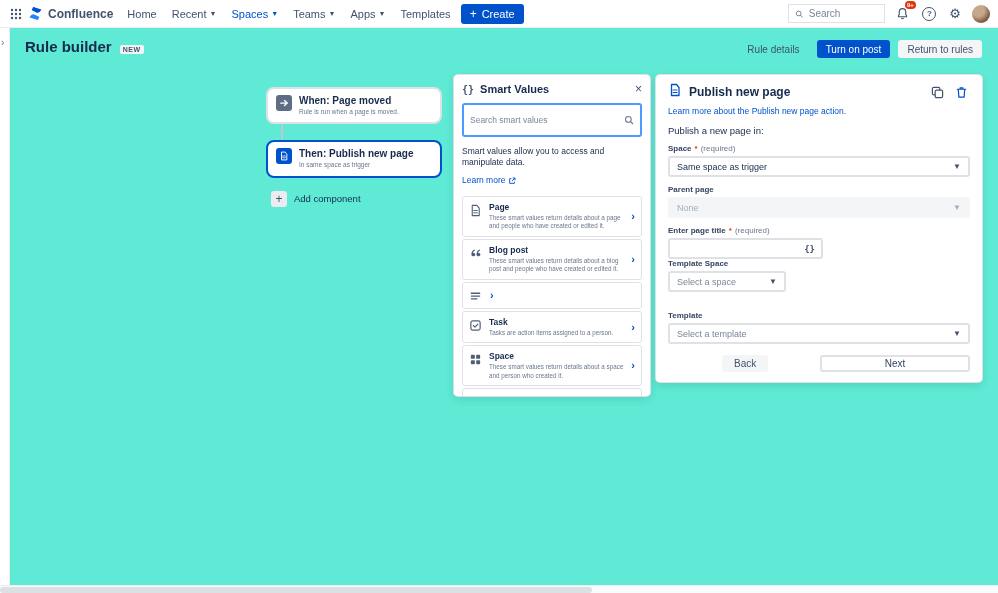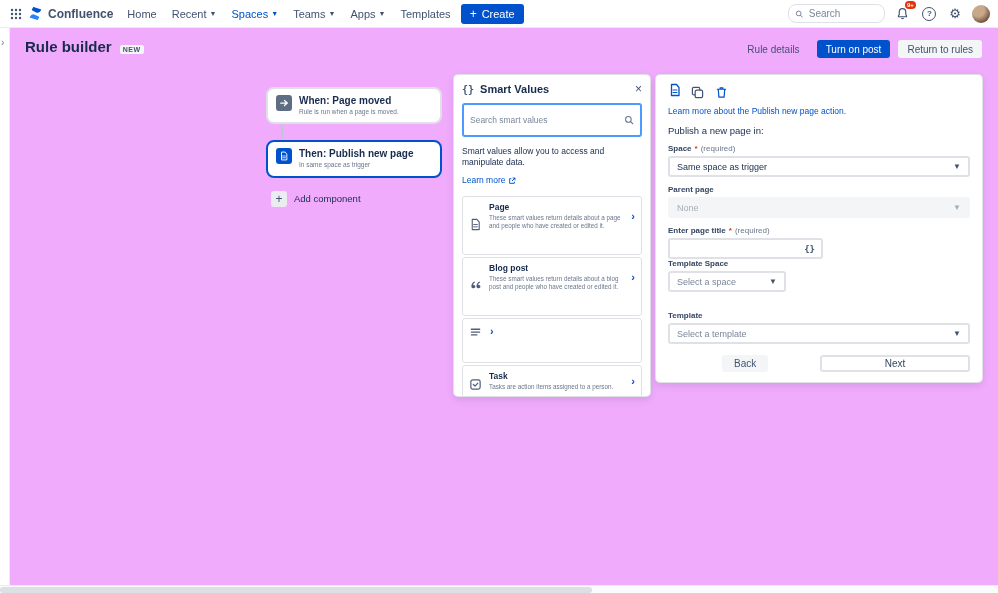--- a/index.html
+++ b/index.html
@@ -1,35 +1,35 @@
 <!DOCTYPE html>
 <html><head>
 <meta charset="utf-8">
 <style>
   * { margin:0; padding:0; box-sizing:border-box; }
   html,body { background:#fff; }
   body { font-family:"Liberation Sans", sans-serif; color:#172B4D; }
-  .screen { position:relative; width:998px; height:593px; background:#f0abfc; overflow:hidden; }
+  .screen { position:relative; width:998px; height:593px; background:#5eead4; overflow:hidden; }
 
   
   .topnav { position:absolute; top:0; left:0; right:0; height:28px; background:#fff;
             border-bottom:1px solid #EBECF0; display:flex; align-items:center; padding:0 8px; z-index:30; }
   .icon-btn { background:none; border:none; cursor:pointer; display:flex; align-items:center; justify-content:center; padding:2px; }
   .logo { display:flex; align-items:center; gap:5px; margin-left:4px; cursor:pointer; }
   .logo-text { font-size:12px; font-weight:bold; color:#42526E; }
   .nav-links { display:flex; align-items:center; gap:15px; margin-left:14px; }
   .nav-link { font-size:11px; font-weight:500; color:#42526E; text-decoration:none; display:flex; align-items:center; gap:3px; cursor:pointer; }
   .nav-link.active { color:#0052CC; }
   .chev { font-size:7px; line-height:1; }
   .create-btn { margin-left:10px; background:#0052CC; color:#fff; border:none; border-radius:3px; height:20px;
                 padding:0 9px; font-size:11px; font-weight:500; display:flex; align-items:center; gap:5px; cursor:pointer; }
   .create-plus { font-size:12px; line-height:1; }
   .nav-right { margin-left:auto; display:flex; align-items:center; gap:9px; }
   .search-box { display:flex; align-items:center; gap:5px; width:97px; height:19px; border:1px solid #DFE1E6;
-                border-radius:8px; padding:0 6px; background:#fff; }
+                border-radius:0; padding:0 6px; background:#fff; }
   .search-box input { border:none; outline:none; width:100%; font-size:10px; color:#172B4D;
                       font-family:"Liberation Sans", sans-serif; }
   .search-box input::placeholder { color:#7A869A; }
   .bell-wrap { position:relative; }
   .bell-badge { position:absolute; top:-4px; right:-5px; background:#DE350B; color:#fff; font-size:6px;
                 font-weight:bold; border-radius:5px; padding:1px 2.5px; line-height:1; }
   .help-circle { width:14px; height:14px; border:1.4px solid #42526E; border-radius:50%; color:#42526E;
                  font-size:8px; font-weight:bold; display:flex; align-items:center; justify-content:center; }
   .gear-glyph { font-size:13px; color:#42526E; line-height:1; }
   .avatar { width:18px; height:18px; border-radius:50%;
@@ -79,22 +79,22 @@
   .close-x { background:none; border:none; font-size:12px; color:#42526E; cursor:pointer; line-height:1; }
   .smart-search { margin-top:8px; height:34px; border:2px solid #4C9AFF; border-radius:3px; display:flex;
                   align-items:center; padding:0 6px; gap:4px; }
   .smart-search input { flex:1; border:none; outline:none; font-size:8.5px; color:#172B4D; min-width:0;
                         font-family:"Liberation Sans", sans-serif; }
   .smart-search input::placeholder { color:#7A869A; }
   .smart-desc { margin-top:9px; font-size:8.5px; color:#172B4D; line-height:1.35; }
   .learn-link { margin-top:2px; display:inline-flex; align-items:flex-end; gap:3px; font-size:8.5px; color:#0052CC;
                 text-decoration:none; cursor:pointer; }
   .sv-list { margin-top:9px; }
-  .sv-item { display:flex; align-items:flex-end; gap:6px; border:1px solid #DFE1E6; border-radius:3px;
-             background:#fff; padding:5px 5px 23px 6px; margin-bottom:2px; cursor:pointer; }
+  .sv-item { display:flex; align-items:flex-start; gap:6px; border:1px solid #DFE1E6; border-radius:3px;
+             background:#fff; padding:5px 5px 5px 6px; margin-bottom:2px; cursor:pointer; }
   .sv-icon { width:14px; height:14px; flex:none; color:#505F79; margin-top:1px; }
   .sv-body { flex:1; min-width:0; }
   .sv-title { font-size:8.5px; font-weight:bold; color:#172B4D; }
   .sv-desc { font-size:6.3px; color:#6B778C; line-height:1.35; margin-top:2px; }
   .sv-chevron { align-self:center; color:#0052CC; font-size:11px; font-weight:bold; line-height:1; padding:0 1px; }
 
   
   .action-panel { left:656px; top:75px; width:326px; padding:8px 12px 10px; }
   .ap-header { display:flex; align-items:center; gap:7px; }
   .ap-doc { color:#0052CC; }
@@ -358,20 +358,21 @@
   </aside>
 
   <aside class="panel action-panel">
     <div class="ap-header">
       <span class="ap-doc">
         <svg width="14" height="14" viewBox="0 0 14 14">
             <path d="M3.5 1.5h5l2.5 3v8h-7.5z" fill="none" stroke="currentColor" stroke-width="1.3" stroke-linejoin="round"></path>
             <path d="M5 7h4M5 9.5h4" stroke="currentColor" stroke-width="1.1" stroke-linecap="round"></path>
           </svg>
       </span>
+      <span class="ap-title">Publish new page</span>
       <button class="icon-btn">
         <svg width="13" height="13" viewBox="0 0 14 14">
           <rect x="1.5" y="1.5" width="8" height="8" rx="1.5" fill="none" stroke="#44546F" stroke-width="1.3"></rect>
           <rect x="4.5" y="4.5" width="8" height="8" rx="1.5" fill="#fff" stroke="#44546F" stroke-width="1.3"></rect>
         </svg>
       </button>
       <button class="icon-btn">
         <svg width="13" height="13" viewBox="0 0 14 14">
           <path d="M2 3.5h10M5.5 3.5V2h3v1.5M3.5 3.5l.7 8.5h5.6l.7-8.5" fill="none" stroke="#0052CC" stroke-width="1.3" stroke-linejoin="round"></path>
         </svg>

